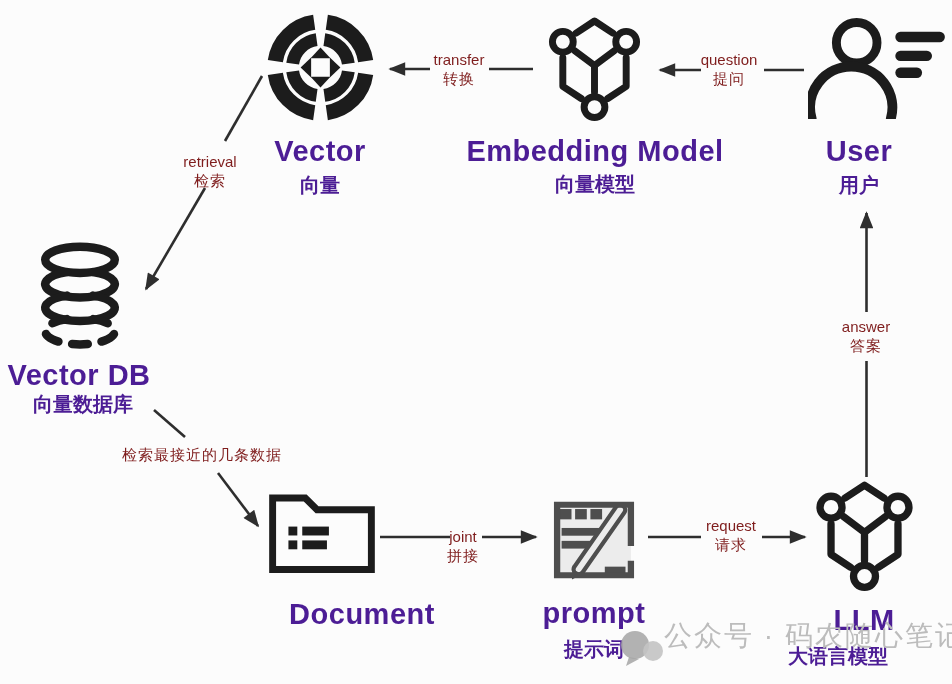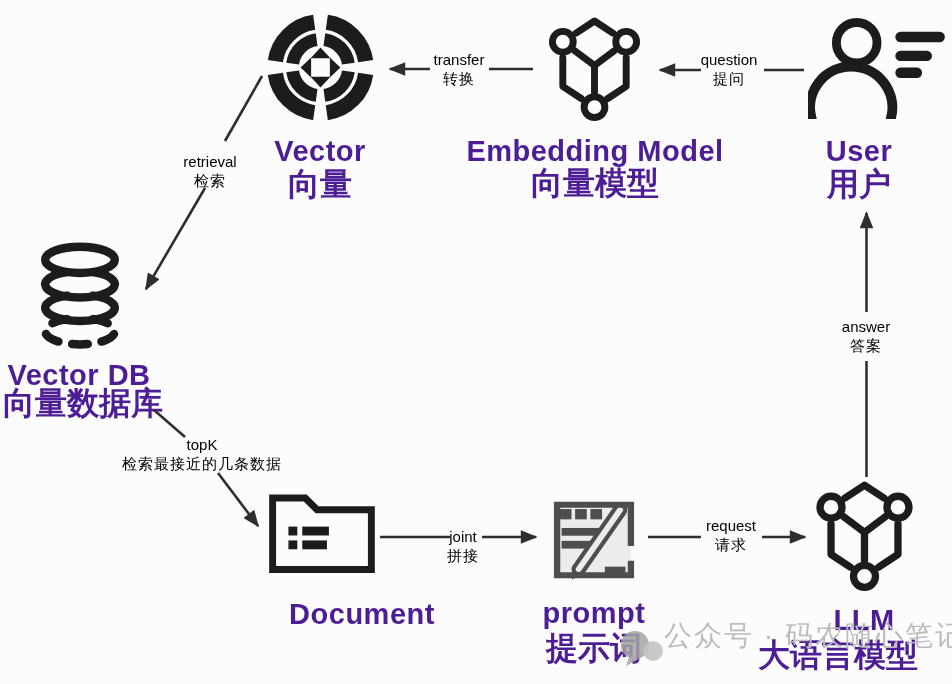--- a/index.html
+++ b/index.html
@@ -8,24 +8,24 @@
     background:#fcfcfc;
     font-family:"Liberation Sans","DejaVu Sans",sans-serif;
   }
   .abs{position:absolute;}
   svg{display:block;}
   .node-title,.node-sub{
     position:absolute;transform:translate(-50%,-50%);
     font-weight:bold;color:#4c1d95;white-space:nowrap;text-align:center;
   }
   .node-title{font-size:29px;letter-spacing:0.5px;}
-  .node-sub{font-size:32px;}
+  .node-sub{font-size:20px;}
   .edge-label{
     position:absolute;transform:translate(-50%,-50%);
-    font-size:15px;line-height:19px;color:#000000;text-align:center;white-space:nowrap;
+    font-size:15px;line-height:19px;color:#7f1d1d;text-align:center;white-space:nowrap;
   }
   .edge-label .zh{letter-spacing:1px;}
   #watermark-text{
     position:absolute;left:664px;top:617px;font-size:28px;color:#bcbcbc;
     letter-spacing:2px;white-space:nowrap;z-index:6;
   }
   #watermark-blob{position:absolute;left:617px;top:627px;z-index:6;}
   #connector-layer{position:absolute;left:0;top:0;z-index:1;}
   .node-layer{z-index:3;}
 </style>
@@ -78,21 +78,20 @@
   </div>
   <div class="edge-label" style="left:459px;top:69px;">
     <div class="en">transfer</div>
     <div class="zh">转换</div>
   </div>
   <div class="edge-label" style="left:210px;top:171px;">
     <div class="en">retrieval</div>
     <div class="zh">检索</div>
   </div>
   <div class="edge-label" style="left:202px;top:454px;">
-    <div class="en">topK</div>
     <div class="zh">检索最接近的几条数据</div>
   </div>
   <div class="edge-label" style="left:463px;top:546px;">
     <div class="en">joint</div>
     <div class="zh">拼接</div>
   </div>
   <div class="edge-label" style="left:731px;top:535px;">
     <div class="en">request</div>
     <div class="zh">请求</div>
   </div>

